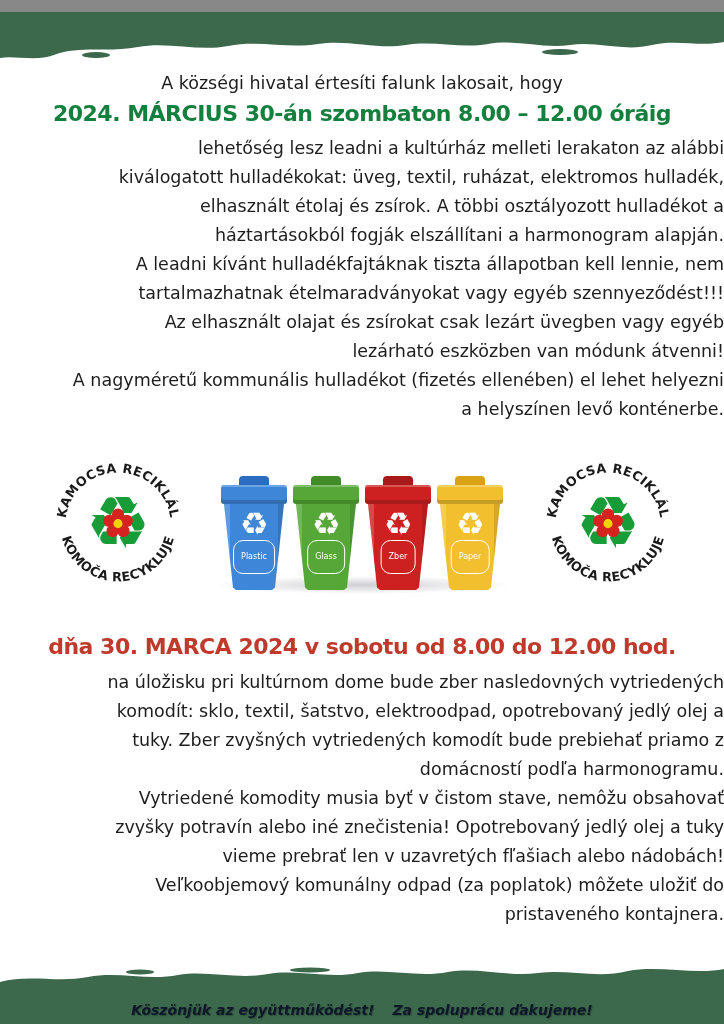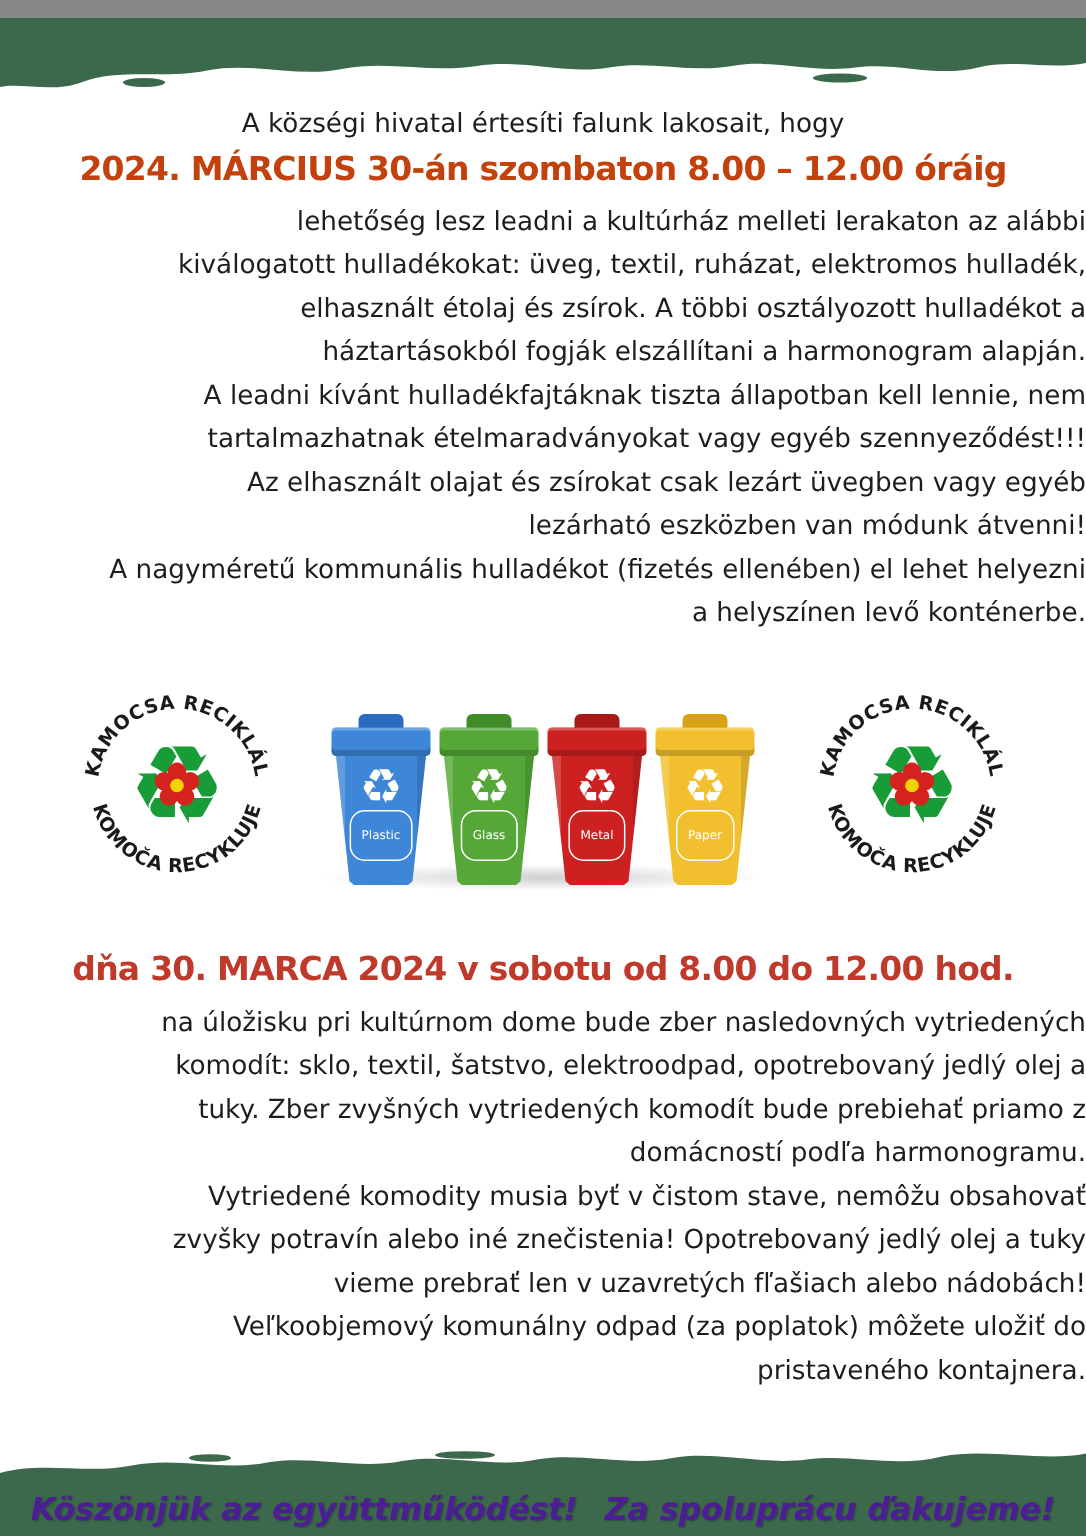--- a/index.html
+++ b/index.html
@@ -30,38 +30,38 @@
   .bin-body{position:absolute;top:28px;left:3px;width:60px;height:86px;
     clip-path:polygon(0 0,100% 0,85% 97%,80% 100%,20% 100%,15% 97%);
     box-shadow:inset 6px 0 rgba(255,255,255,.18), inset -6px 0 rgba(0,0,0,.12);}
   .bin-recycle{position:absolute;top:32px;left:0;width:66px;text-align:center;
     color:#ffffff;font-size:32px;line-height:32px;}
   .bin-label{position:absolute;bottom:16px;left:50%;transform:translateX(-50%);
     border:1.5px solid #ffffff;border-radius:10px;color:#ffffff;
     font-size:8px;line-height:10px;padding:11px 7px;white-space:nowrap;}
   .footer-text{position:absolute;left:0;bottom:18px;width:724px;
     display:flex;justify-content:center;gap:18px;
-    color:#4c1d95;font-size:21px;font-weight:bold;font-style:italic;
+    color:#0f172a;font-size:14px;font-weight:bold;font-style:italic;
     text-shadow:1px 1px 1px rgba(0,0,0,.25);}
 </style>
 </head>
 <body>
 
 <div class="page">
 
   <svg class="band band-top" height="54" viewBox="0 0 724 54">
     <path d="M0,0 H724 V30 C700,35 676,27 652,33 C624,40 598,29 570,33 C542,37 516,27 488,32
          C460,37 434,28 406,33 C378,38 348,27 318,32 C288,37 258,28 228,34
          C198,40 168,29 138,35 C108,41 80,33 54,43 C36,50 14,43 0,46 Z" fill="#3c684c"></path>
     <ellipse cx="96" cy="43" rx="14" ry="3" fill="#3c684c"></ellipse>
     <ellipse cx="560" cy="40" rx="18" ry="3" fill="#3c684c"></ellipse>
   </svg>
 
   <div class="centered intro-line" style="top:57px;">A községi hivatal értesíti falunk lakosait, hogy</div>
-  <div class="centered date-line" style="top:87px;color:#c2410c;">2024. MÁRCIUS 30-án szombaton 8.00 – 12.00 óráig</div>
+  <div class="centered date-line" style="top:87px;color:#15803d;">2024. MÁRCIUS 30-án szombaton 8.00 – 12.00 óráig</div>
   <div class="centered body-block" style="top:122px;">lehetőség lesz leadni a kultúrház melleti lerakaton az alábbi
 kiválogatott hulladékokat: üveg, textil, ruházat, elektromos hulladék,
 elhasznált étolaj és zsírok. A többi osztályozott hulladékot a
 háztartásokból fogják elszállítani a harmonogram alapján.
 A leadni kívánt hulladékfajtáknak tiszta állapotban kell lennie, nem
 tartalmazhatnak ételmaradványokat vagy egyéb szennyeződést!!!
 Az elhasznált olajat és zsírokat csak lezárt üvegben vagy egyéb
 lezárható eszközben van módunk átvenni!
 A nagyméretű kommunális hulladékot (fizetés ellenében) el lehet helyezni
 a helyszínen levő konténerbe.</div>
@@ -107,21 +107,21 @@
         <div class="bin-body" style="background: rgb(85, 168, 56);"></div>
         <div class="bin-recycle">♻</div>
         <div class="bin-label">Glass</div>
       </div>
 
       <div class="bin">
         <div class="bin-handle" style="background: rgb(168, 26, 26);"></div>
         <div class="bin-lid" style="background: rgb(205, 33, 33);"></div>
         <div class="bin-body" style="background: rgb(205, 33, 33);"></div>
         <div class="bin-recycle">♻</div>
-        <div class="bin-label">Metal</div>
+        <div class="bin-label">Zber</div>
       </div>
 
       <div class="bin">
         <div class="bin-handle" style="background: rgb(217, 162, 20);"></div>
         <div class="bin-lid" style="background: rgb(242, 192, 46);"></div>
         <div class="bin-body" style="background: rgb(242, 192, 46);"></div>
         <div class="bin-recycle">♻</div>
         <div class="bin-label">Paper</div>
       </div>
 

